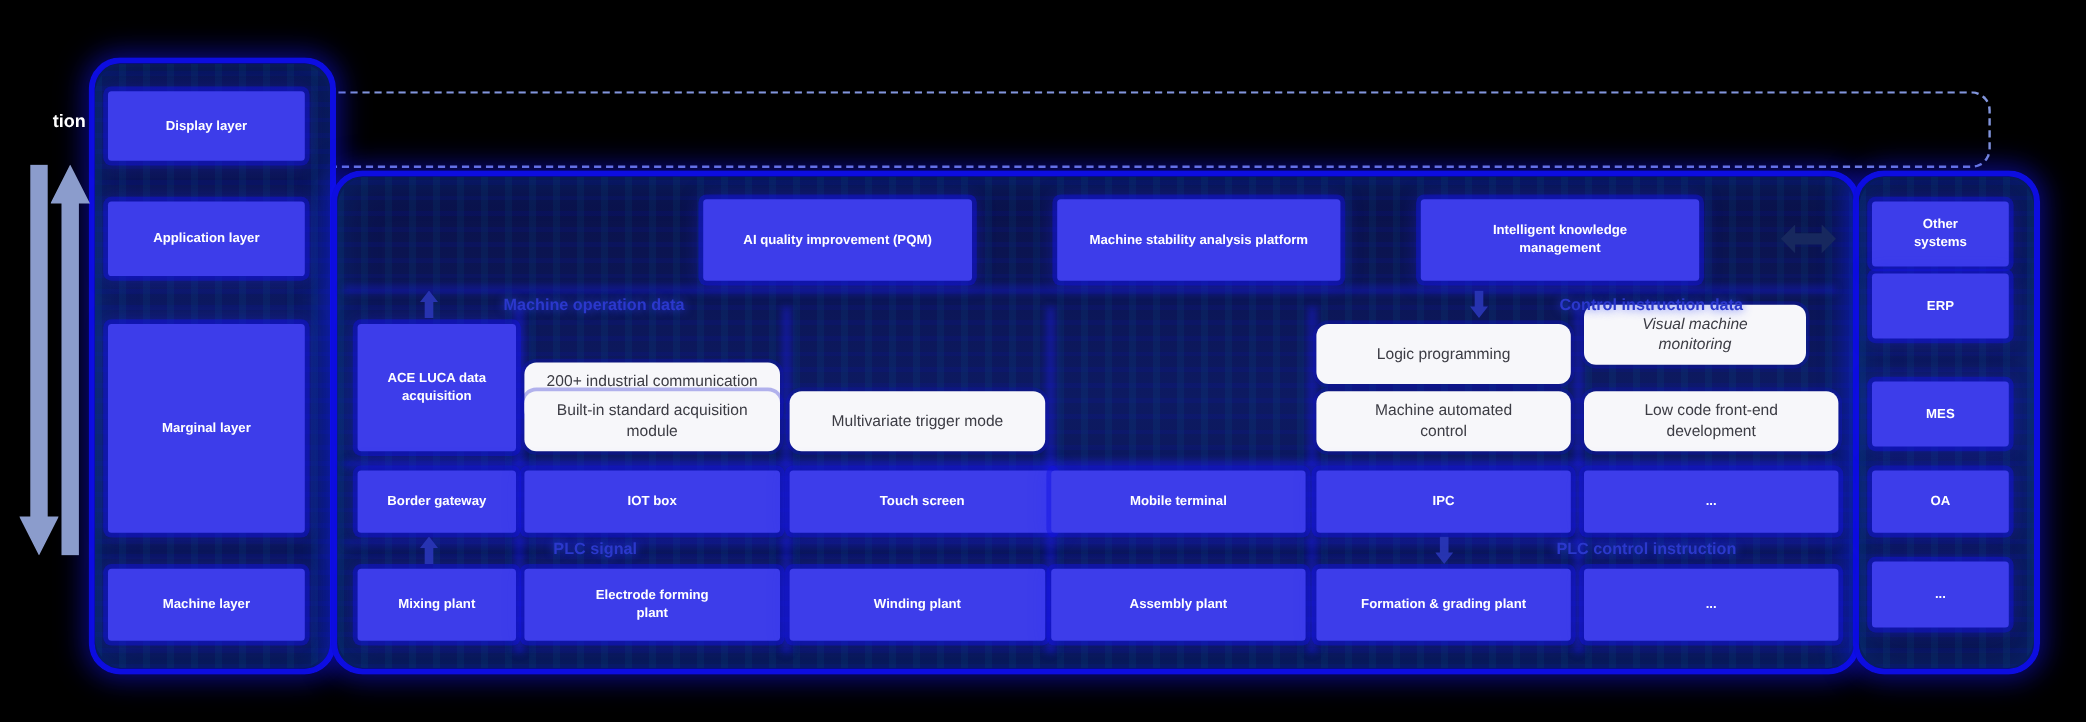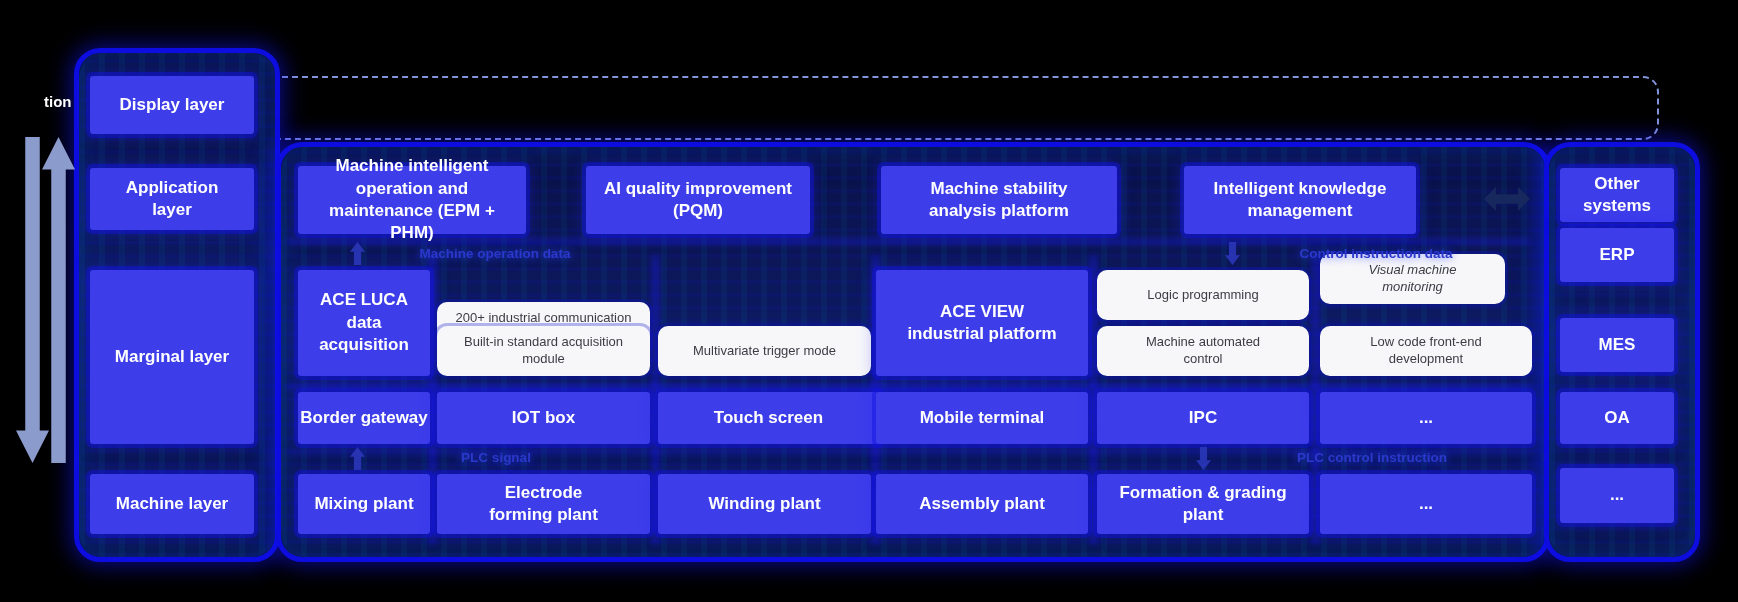--- a/index.html
+++ b/index.html
@@ -9,21 +9,21 @@
   .container{position:absolute;border:5px solid #0d0de0;border-radius:26px;
     background:linear-gradient(180deg,#0a1148 0%,#0d1a62 45%,#0a144e 100%);
     box-shadow:0 0 22px 4px rgba(20,20,255,.50), inset 0 0 34px rgba(0,70,170,.35);
     z-index:2;}
   .container::after{content:"";position:absolute;inset:0;border-radius:inherit;opacity:.16;
     background-image:repeating-linear-gradient(90deg,rgba(0,190,200,.35) 0 6px,transparent 6px 20px),
                      repeating-linear-gradient(0deg,rgba(20,20,255,.45) 0 4px,transparent 4px 13px);}
 
   .bluebox{position:absolute;background:#3d3dea;color:#fff;font-weight:bold;
     display:flex;align-items:center;justify-content:center;text-align:center;
-    border-radius:3px;font-size:17px;line-height:1.32;z-index:4;
+    border-radius:3px;font-size:11px;line-height:1.32;z-index:4;
     box-shadow:0 0 0 4px rgba(18,18,225,.45),0 0 16px 2px rgba(40,40,255,.35);}
   .whitebox{position:absolute;background:#f7f7fa;color:#3c3c44;
     display:flex;align-items:center;justify-content:center;text-align:center;
     border-radius:10px;font-size:13px;line-height:1.3;z-index:4;
     box-shadow:0 0 0 3px rgba(15,15,205,.30);}
 
   .flowlabel{position:absolute;color:#2b38cc;font-weight:bold;font-size:13.5px;
     white-space:nowrap;transform:translateX(-50%);z-index:5;
     text-shadow:0 0 8px rgba(50,70,255,.8);}
 
@@ -69,38 +69,36 @@
   <div class="sep-v" style="left:1312px;top:256px;height:288px;"></div>
   <div class="sep-h" style="left:286px;top:238px;width:1244px;"></div>
   <div class="sep-h" style="left:286px;top:384px;width:1244px;"></div>
   <div class="sep-h" style="left:286px;top:450px;width:1244px;opacity:.6;"></div>
 
   <div class="bluebox" style="left:90px;top:76px;width:164px;height:58px;">Display layer</div>
   <div class="bluebox" style="left:90px;top:168px;width:164px;height:62px;padding:0 30px;box-sizing:border-box;">Application layer</div>
   <div class="bluebox" style="left:90px;top:270px;width:164px;height:174px;">Marginal layer</div>
   <div class="bluebox" style="left:90px;top:474px;width:164px;height:60px;">Machine layer</div>
 
-  <div class="bluebox" style="left:298px;top:166px;width:228px;height:68px;padding:0 20px;box-sizing:border-box;">Machine intelligent operation and maintenance (EPM + PHM)</div>
   <div class="bluebox" style="left:586px;top:166px;width:224px;height:68px;padding:0 15px;box-sizing:border-box;">AI quality improvement (PQM)</div>
   <div class="bluebox" style="left:881px;top:166px;width:236px;height:68px;padding:0 18px;box-sizing:border-box;">Machine stability analysis platform</div>
   <div class="bluebox" style="left:1184px;top:166px;width:232px;height:68px;padding:0 25px;box-sizing:border-box;">Intelligent knowledge management</div>
   <div class="bluebox" style="left:1560px;top:168px;width:114px;height:54px;padding:0 20px;box-sizing:border-box;">Other systems</div>
 
   <div class="dbl-arrow" style="left:1484px;top:186px;"></div>
 
   <div class="arrow-up-sm" style="left:350px;top:242px;"></div>
   <div class="flowlabel" style="left:495px;top:246px;">Machine operation data</div>
   <div class="arrow-dn-sm" style="left:1225px;top:242px;"></div>
   <div class="flowlabel" style="left:1376px;top:246px;">Control instruction data</div>
 
   <div class="bluebox" style="left:298px;top:270px;width:132px;height:106px;padding:0 15px;box-sizing:border-box;">ACE LUCA data acquisition</div>
   <div class="whitebox" style="left:437px;top:270px;width:213px;height:50px;padding:0 10px;box-sizing:border-box;margin-top:32px;">200+ industrial communication protocols</div>
   <div class="whitebox" style="left:437px;top:326px;width:213px;height:50px;padding:0 25px;box-sizing:border-box;">Built-in standard acquisition module</div>
   <div class="whitebox" style="left:658px;top:326px;width:213px;height:50px;padding:0 30px;box-sizing:border-box;">Multivariate trigger mode</div>
-  <div class="bluebox" style="left:876px;top:270px;width:212px;height:106px;padding:0 25px;box-sizing:border-box;">ACE VIEW industrial platform</div>
   <div class="whitebox" style="left:1097px;top:270px;width:212px;height:50px;">Logic programming</div>
   <div class="whitebox" style="left:1097px;top:326px;width:212px;height:50px;padding:0 30px;box-sizing:border-box;">Machine automated control</div>
   <div class="whitebox" style="left:1320px;top:254px;width:185px;height:50px;padding:0 35px;box-sizing:border-box;font-style:italic;">Visual machine monitoring</div>
   <div class="whitebox" style="left:1320px;top:326px;width:212px;height:50px;padding:0 22px;box-sizing:border-box;">Low code front-end development</div>
 
   <div class="bluebox" style="left:298px;top:392px;width:132px;height:52px;">Border gateway</div>
   <div class="bluebox" style="left:437px;top:392px;width:213px;height:52px;">IOT box</div>
   <div class="bluebox" style="left:658px;top:392px;width:221px;height:52px;">Touch screen</div>
   <div class="bluebox" style="left:876px;top:392px;width:212px;height:52px;">Mobile terminal</div>
   <div class="bluebox" style="left:1097px;top:392px;width:212px;height:52px;">IPC</div>

